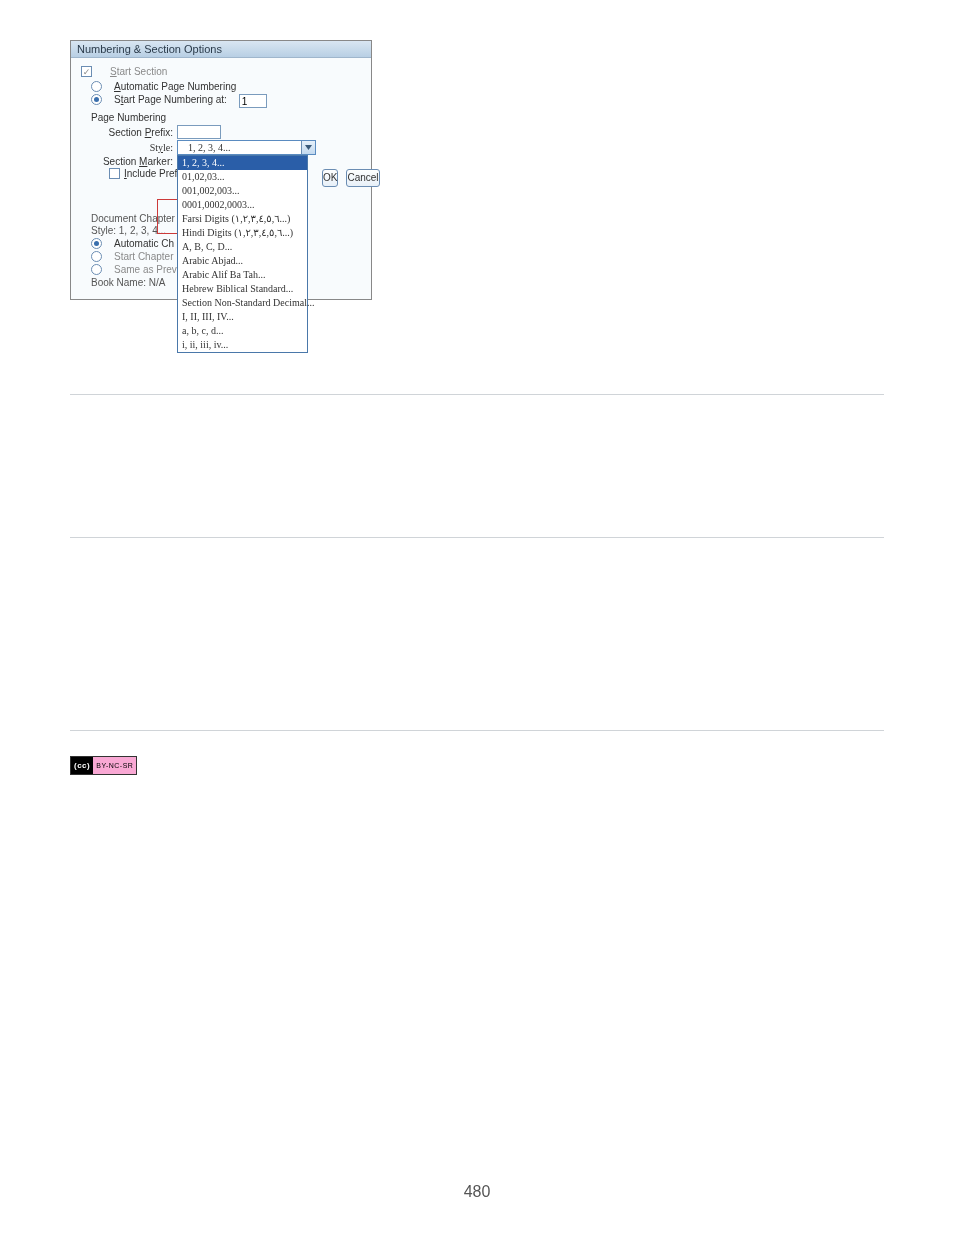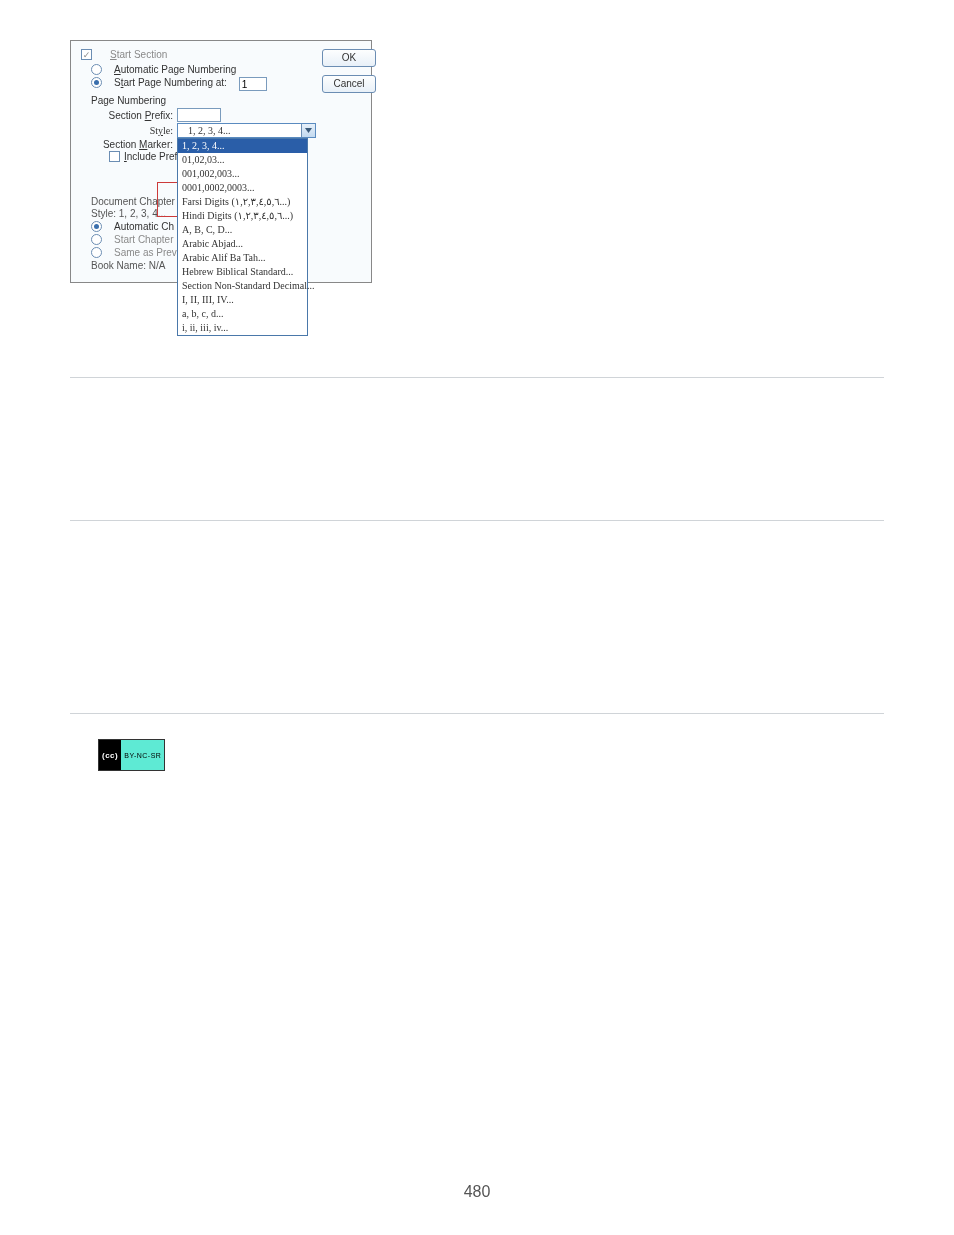--- a/index.html
+++ b/index.html
@@ -35,21 +35,21 @@
   }
   .left-col {
     flex: 1;
     font-size: 10px;
     color: #333;
     position: relative;
   }
   .right-col {
     width: 62px;
     display: flex;
-    flex-direction: column;
+    flex-direction: row;
     gap: 8px;
     padding-left: 6px;
     align-items: center;
   }
   .win-btn {
     display: block;
     width: 54px;
     height: 18px;
     border: 1px solid #6b8db3;
     border-radius: 3px;
@@ -197,26 +197,25 @@
     position: absolute;
     bottom: 34px;
     left: 0; right: 0;
     text-align: center;
     font-size: 16px;
     color: #555;
   }
   .cc-badge {
     display: inline-flex;
     align-items: center;
-    height: 32px;
+    height: 19px;
     border: 1px solid #333;
-    background: #5eead4;
+    background: #f9a8d4;
     font-size: 9px;
     color: #000;
-    margin-left: 28px;
   }
   .cc-left {
     background: #000;
     color: #fff;
     height: 100%;
     display: inline-flex;
     align-items: center;
     padding: 0 3px;
     font-size: 8px;
     font-weight: bold;
@@ -231,20 +230,21 @@
     margin-top: 25px;
   }
   .u { text-decoration: underline; }
 </style>
 </head>
 <body>
 
 <div class="page-wrap">
 
   <div class="dialog">
+    <div class="dialog-titlebar">Numbering &amp; Section Options</div>
     <div class="dialog-body">
       <div class="left-col">
 
         <div class="chk-row">
           <span class="chk dimmed">
               <span class="tick"></span>
             </span>
           <span class="dimmed"><span class="u">S</span><span>tart Section</span></span>
         </div>
 

